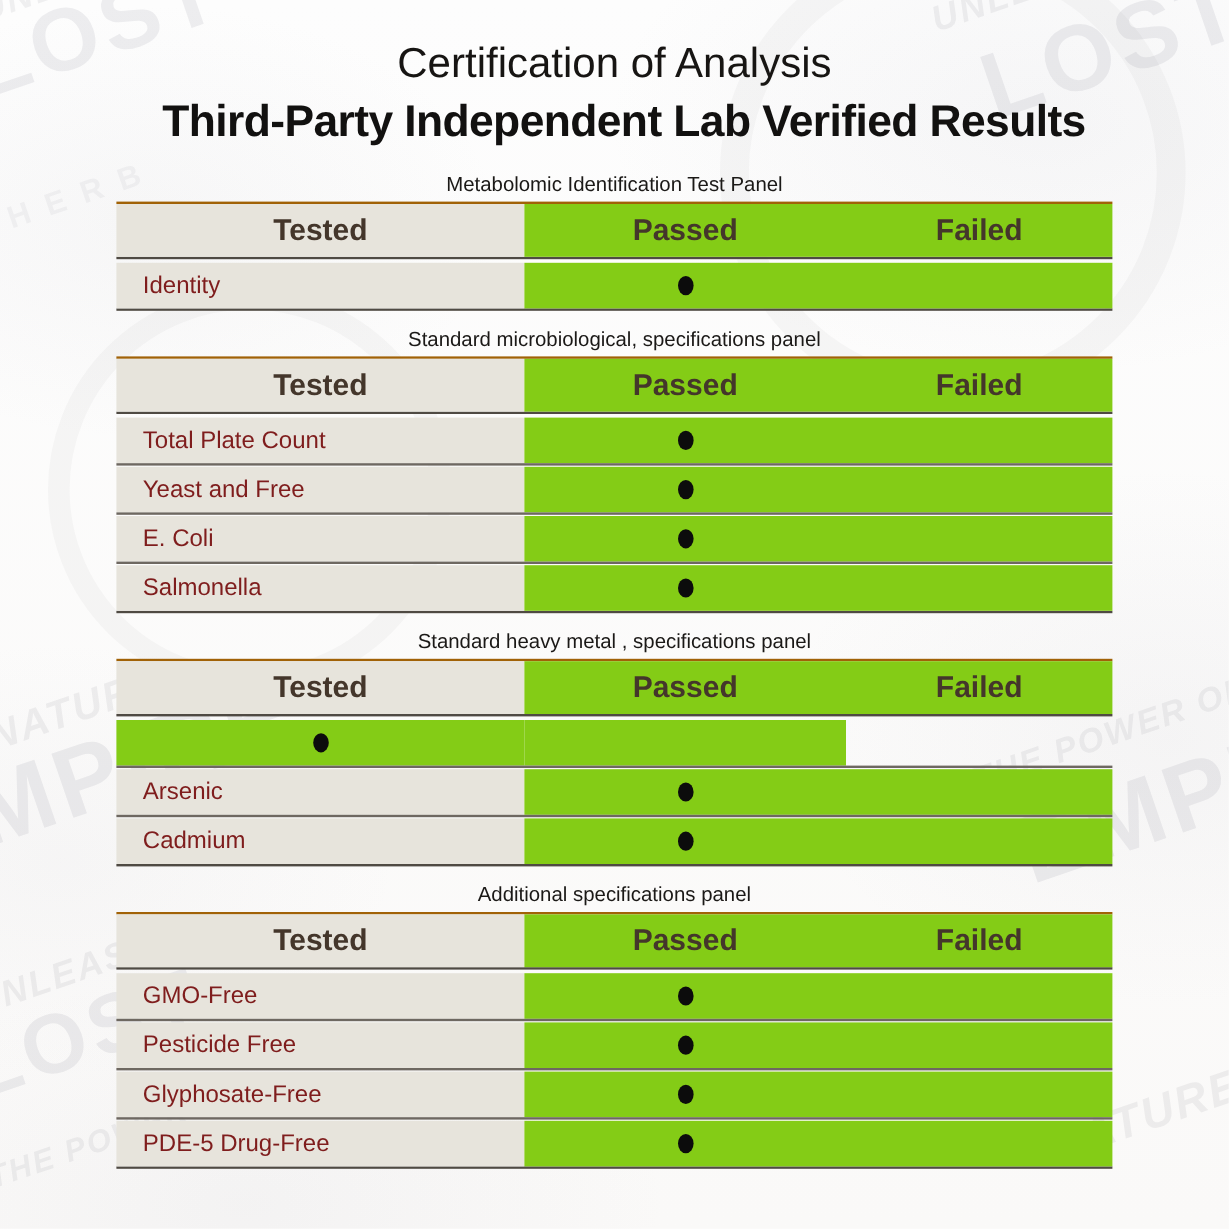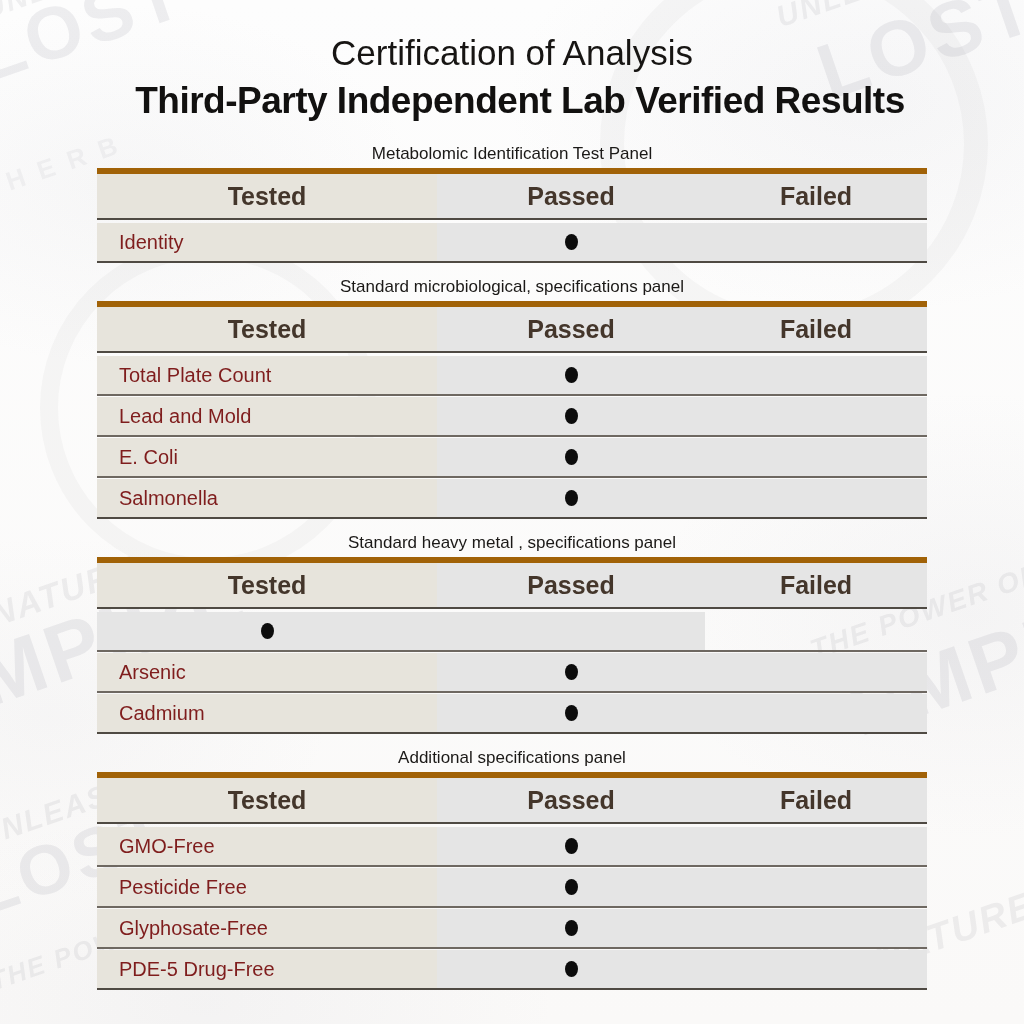--- a/index.html
+++ b/index.html
@@ -81,30 +81,30 @@
   .panel { margin-bottom: 10px; }
   .panel-title {
     text-align: center;
     font-size: 17px;
     font-weight: 400;
     color: #1b1917;
     line-height: 27px;
     margin-bottom: 1px;
   }
   .panel-table {
-    border-top: 6px solid #a16207;
+    border-top: 2px solid #a16207;
     border-bottom: 2px solid #4f4a43;
   }
   .row {
     display: grid;
     grid-template-columns: 340px 268px 222px;
   }
   .cell { display: flex; align-items: center; }
   .tested-cell { background: #e7e4dc; }
-  .mid-cell, .last-cell { background: #e5e5e5; }
+  .mid-cell, .last-cell { background: #84cc16; }
   .header-row { height: 44px; border-bottom: 2px solid #4f4a43; }
   .header-row .cell {
     justify-content: center;
     font-size: 25px;
     font-weight: 700;
     color: #44362b;
   }
   .data-row { height: 38px; margin-top: 3px; position: relative; }
   .data-row:not(:first-child)::before {
     content: "";
@@ -189,21 +189,21 @@
     <div class="cell tested-cell name-cell">Total Plate Count</div>
     <div class="cell mid-cell dot-cell">
       <span class="dot passed-dot visible"></span>
     </div>
     <div class="cell last-cell dot-cell">
       
     </div>
   </div>
 
   <div class="row data-row">
-    <div class="cell tested-cell name-cell">Lead and Mold</div>
+    <div class="cell tested-cell name-cell">Yeast and Free</div>
     <div class="cell mid-cell dot-cell">
       <span class="dot passed-dot visible"></span>
     </div>
     <div class="cell last-cell dot-cell">
       
     </div>
   </div>
 
   <div class="row data-row">
     <div class="cell tested-cell name-cell">E. Coli</div>

